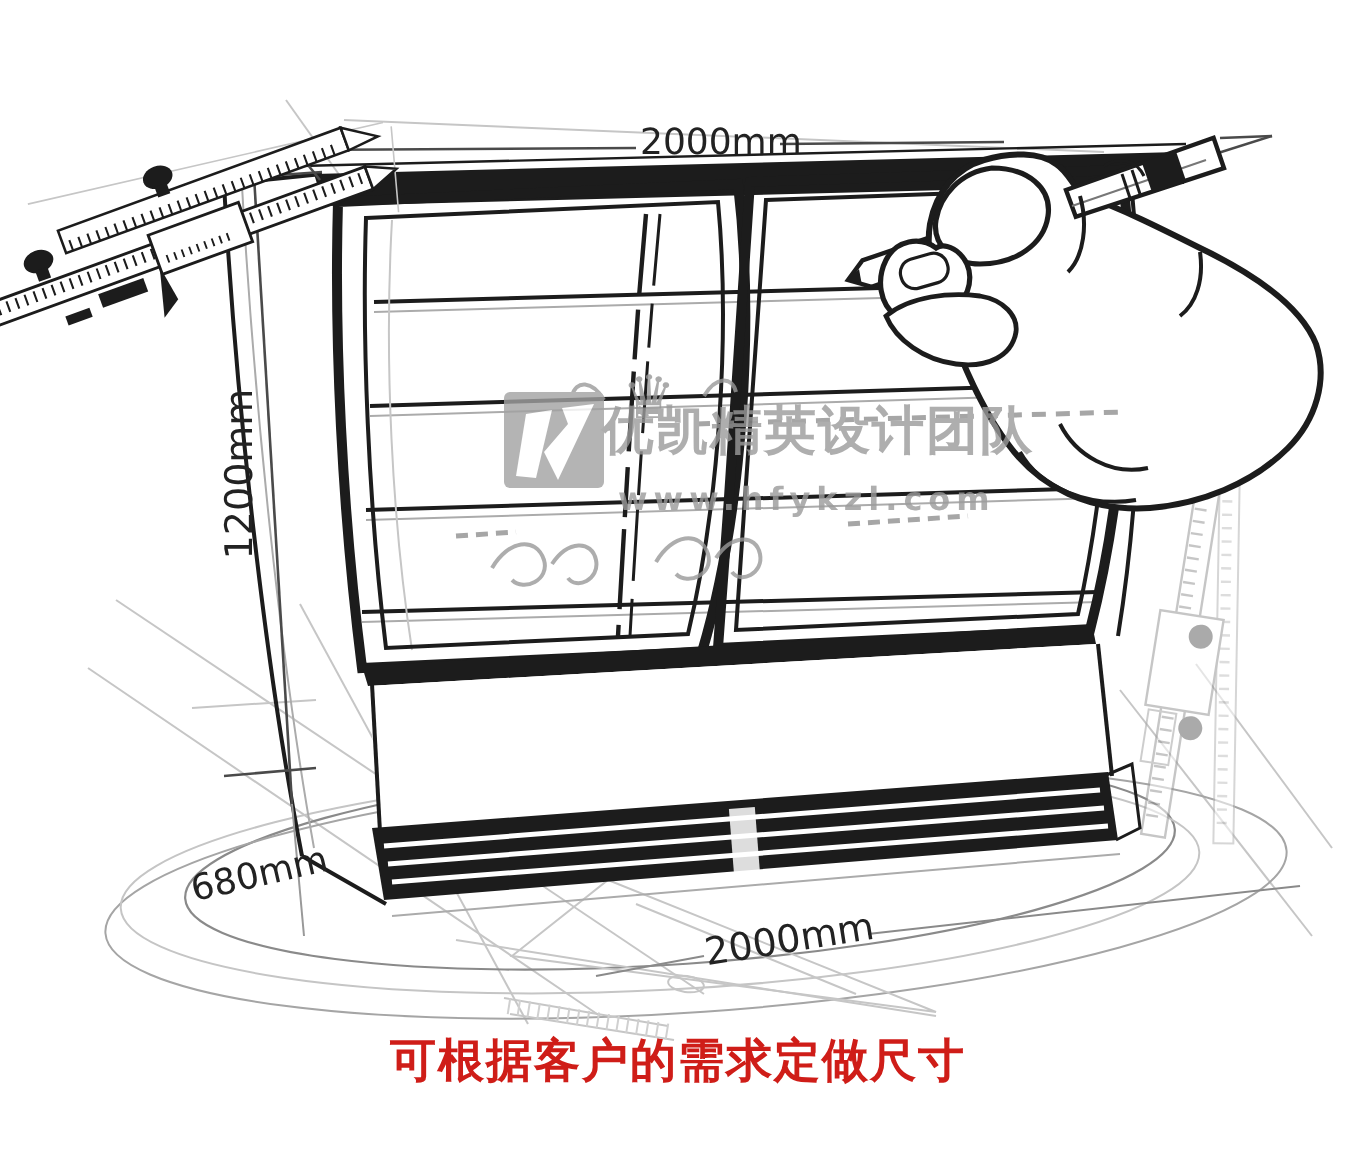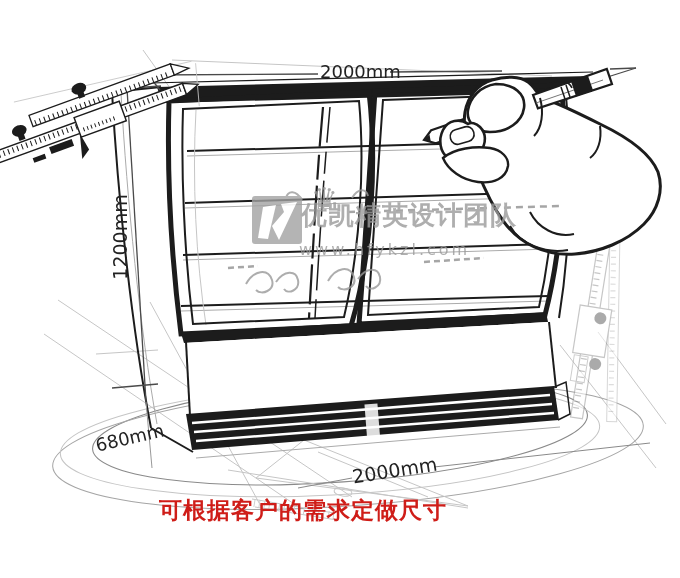--- a/index.html
+++ b/index.html
@@ -17,26 +17,26 @@
   .faint{stroke:var(--faint-gray);fill:none}
   .sk{stroke:var(--sketch-gray);fill:none}
   .echo{stroke:#ababab;fill:none}
   
   .lbl{position:absolute;color:#222;font-size:19px;font-weight:500;letter-spacing:0px;
        font-family:"DejaVu Sans",sans-serif;white-space:nowrap;}
   .lbl-top2000{left:320px;top:61px;font-size:18px;}
   .lbl-1200{left:70px;top:226px;width:100px;height:22px;text-align:center;transform:rotate(-90deg);}
   .lbl-680{left:95px;top:427px;font-size:18px;transform:rotate(-13deg);}
   .lbl-b2000{left:352px;top:459px;font-size:19px;transform:rotate(-9deg);}
-  .note{position:absolute;left:159px;top:495px;width:360px;
+  .note{position:absolute;left:159px;top:515px;width:360px;text-align:center;
         font-size:23px;font-weight:bold;color:var(--note-red);letter-spacing:1px;}
   .wm-layer{position:absolute;left:0;top:0;width:680px;height:578px;opacity:.8;pointer-events:none;}
   .wm-team{position:absolute;left:301px;top:198px;font-size:26px;font-weight:bold;
            color:var(--watermark-gray);letter-spacing:1px;white-space:nowrap;}
-  .wm-url{position:absolute;left:299px;top:240px;font-size:16px;font-weight:normal;
+  .wm-url{position:absolute;left:309px;top:240px;font-size:16px;font-weight:bold;
           color:var(--watermark-gray);letter-spacing:3px;white-space:nowrap;}
 </style>
 </head>
 <body>
 
 <div class="stage">
 
   <svg width="680" height="578" viewBox="0 0 680 578">
 
     <g stroke-width="1">

